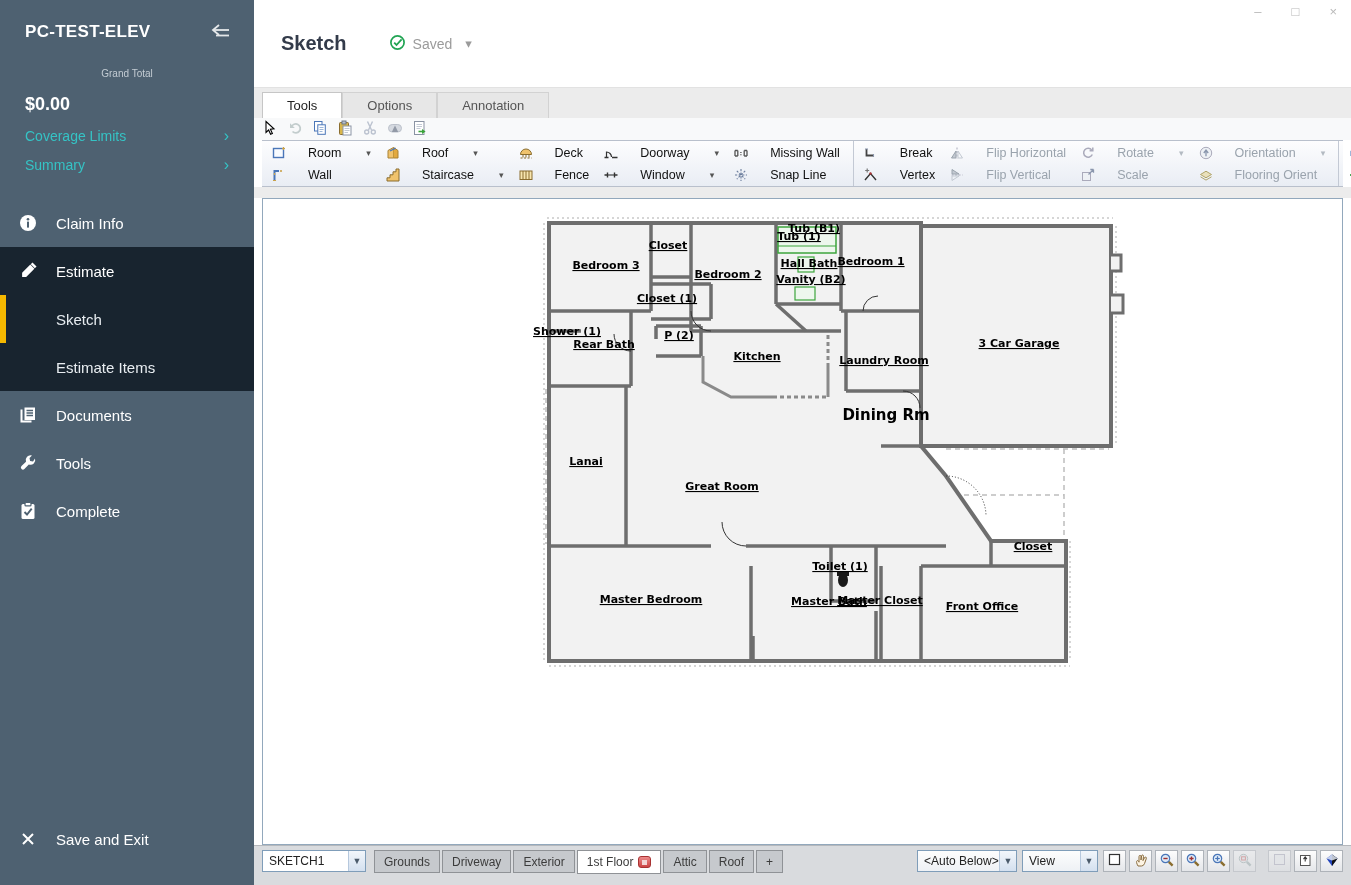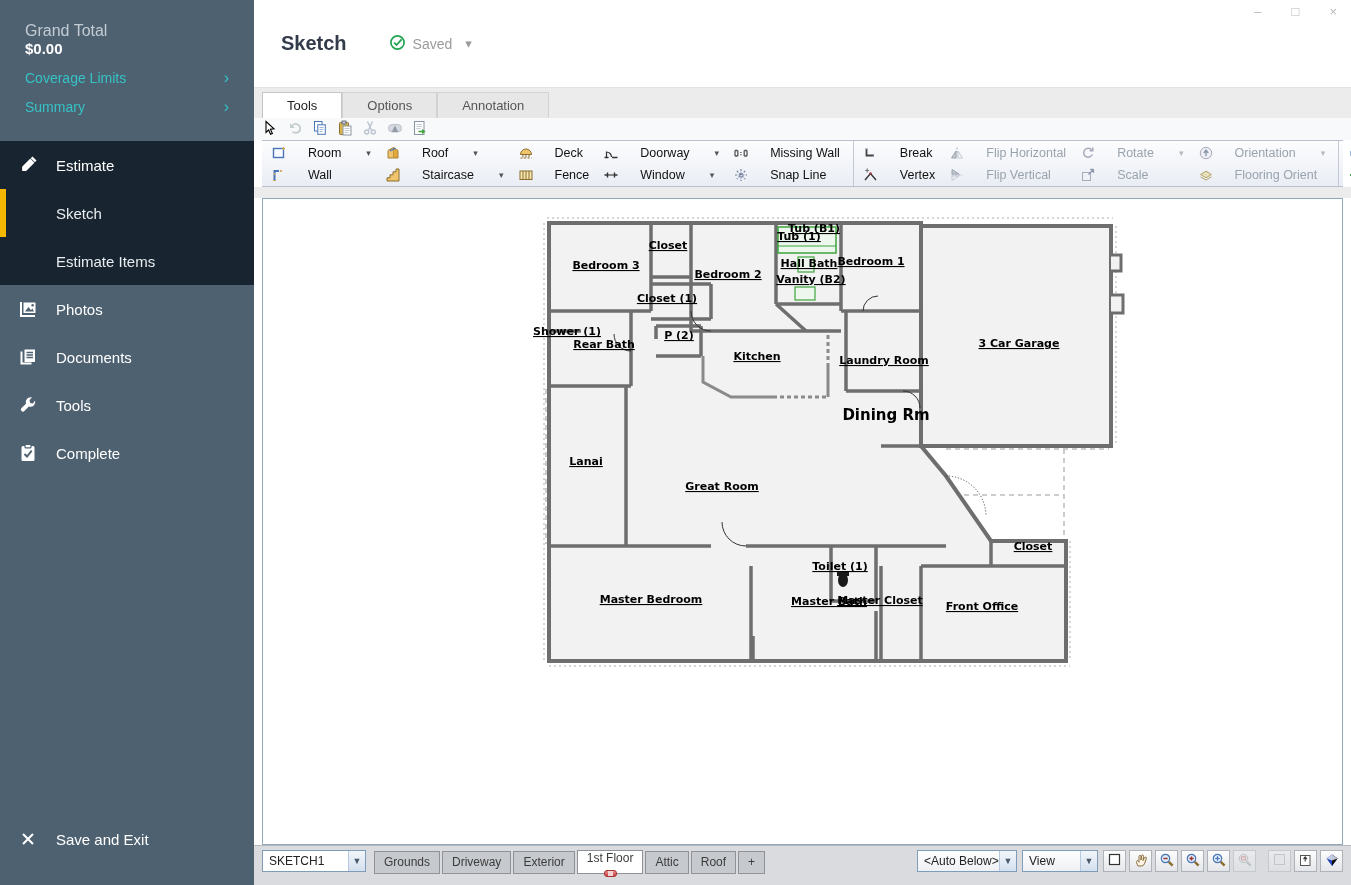--- a/index.html
+++ b/index.html
@@ -5,22 +5,22 @@
   * { margin:0; padding:0; box-sizing:border-box; }
   html,body { width:1351px; height:885px; overflow:hidden; }
   body { font-family:"Liberation Sans", sans-serif; background:#fff; position:relative; font-size:13px; color:#222; }
 
   
   .sidebar { position:absolute; left:0; top:0; width:254px; height:885px; background:#4e6171; color:#fff; display:flex; flex-direction:column; }
   .sb-header { display:flex; justify-content:space-between; align-items:center; padding:22px 22px 4px 25px; }
   .sb-title { font-size:17px; font-weight:bold; letter-spacing:.3px; }
   .sb-collapse { width:22px; height:18px; cursor:pointer; opacity:.85; }
   .sb-totals { padding:22px 25px 0 25px; }
-  .sb-gt-label { font-size:16px; color:#c3ccd3; }
-  .sb-gt-value { font-size:15px; font-weight:bold; margin-top:0; }
+  .sb-gt-label { font-size:10px; color:#c3ccd3;text-align:center; }
+  .sb-gt-value { font-size:18px; font-weight:bold; margin-top:15px; }
   .sb-link { display:flex; justify-content:space-between; align-items:center; color:#35c3c5; font-size:14px; margin-top:13px; cursor:pointer;gap:36px; }
   .sb-link .chev { color:#35c3c5; font-size:16px; line-height:1; }
   .sb-menu { margin-top:26px; }
   .sb-item { display:flex; align-items:center; height:48px; cursor:pointer; position:relative; }
   .sb-icon { width:56px; min-width:56px; display:flex; justify-content:center; align-items:center; }
   .sb-icon svg { display:block; }
   .sb-label { font-size:15px; font-weight:500; }
   .sb-group { background:#18242f; }
   .sb-item.sub .sb-label { margin-left:56px; font-weight:400; color:#e8edf1; }
   .sb-item.active::before { content:""; position:absolute; left:0; top:0; width:6px; height:100%; background:#f5b800; }
@@ -61,76 +61,87 @@
   .canvas-wrap { margin:0 8px; width:1081px; height:647px; border:1px solid #92a8bc; background:#fff; position:relative; }
   .canvas-wrap svg { display:block; }
   .plan-label { font-family:"DejaVu Sans", sans-serif; font-size:11px; font-weight:bold; fill:#000; text-decoration:underline; }
   .plan-label.nou { text-decoration:none; font-size:15px; }
 
   
   .bottombar { position:absolute; left:0; bottom:0; width:1097px; height:40px; background:#d9dbde; border-top:1px solid #b5b8bc; display:flex; align-items:flex-start; padding:4px 8px 0 8px; }
   .combo { height:22px; background:#fff; border:1px solid #7f9db9; display:flex; align-items:center; justify-content:space-between; font-size:12px; padding-left:6px; cursor:pointer; }
   .combo .cbtn { width:17px; height:100%; display:flex; align-items:center; justify-content:center; background:linear-gradient(#f2f6fb,#d4e0ef); border-left:1px solid #b6c8dd; font-size:9px; color:#4a5a6a; }
   #sheet-combo { width:104px; margin-right:8px; }
-  .lv-tabs { display:flex; align-items:center; }
+  .lv-tabs { display:flex; align-items:flex-start; }
   .lv-tab { height:23px; display:flex; align-items:center; gap:5px; padding:0 9px; font-size:12px; color:#3c3c3c; background:#c6c9cd; border:1px solid #8f9296; margin-right:2px; cursor:pointer; }
-  .lv-tab.active { background:#fff; height:24px;flex-direction:column; }
+  .lv-tab.active { background:#fff; height:24px; }
   .lv-badge { width:13px; height:12px; border-radius:3px; background:linear-gradient(#ec8a8a,#cc4444); border:1px solid #a83232; display:inline-flex; align-items:center; justify-content:center; }
   .lv-badge::after { content:""; width:5px; height:5px; background:#f3d4d4; }
   .bb-right { margin-left:auto; display:flex; align-items:flex-start; gap:5px; }
   #below-combo { width:100px; background:linear-gradient(#fdfdfd,#eef1f5); }
   #view-combo { width:76px; background:linear-gradient(#fdfdfd,#eef1f5); }
   .vbtn { width:23px; height:22px; border:1px solid #aeb3b9; background:linear-gradient(#fdfdfd,#e4e6e9); display:flex; align-items:center; justify-content:center; cursor:pointer; }
   .vbtn.disabled { opacity:.45; cursor:default; }
   .vbtn.sep { margin-left:9px; }
 </style>
 </head>
 <body>
 
 <div class="sidebar">
+  <div class="sb-header">
+    <div class="sb-title">PC-TEST-ELEV</div>
+    <div class="sb-collapse">
+      <svg width="22" height="18" viewBox="0 0 22 18">
+          <path d="M9 2 L3 7 L9 12" fill="none" stroke="#fff" stroke-width="1.8"></path>
+          <path d="M3 7 H19" stroke="#fff" stroke-width="1.8"></path>
+          <path d="M7 12.5 H19 M7 16 H19" stroke="#fff" stroke-width="1.8" opacity="0"></path>
+          <path d="M6 12.5 H19" stroke="#fff" stroke-width="1.8"></path>
+          <path d="M6 16.5 H19" stroke="#fff" stroke-width="1.8" opacity="0"></path>
+        </svg>
+    </div>
+  </div>
   <div class="sb-totals">
     <div class="sb-gt-label">Grand Total</div>
     <div class="sb-gt-value">$0.00</div>
     <div class="sb-link">
       <span>Coverage Limits</span>
       <span class="chev">›</span>
     </div>
     <div class="sb-link">
       <span>Summary</span>
       <span class="chev">›</span>
     </div>
   </div>
   <div class="sb-menu" id="sb-menu">
+      <div class="sb-item">
+        <span class="sb-icon">
+          <svg width="20" height="20" viewBox="0 0 20 20">
+            <circle cx="10" cy="10" r="8" fill="#fff"></circle>
+            <circle cx="10" cy="6.3" r="1.3" fill="#4e6171"></circle>
+            <rect x="9" y="8.6" width="2" height="6" fill="#4e6171"></rect>
+          </svg>
+        </span>
+        <span class="sb-label">Claim Info</span>
+      </div>
       <div class="sb-group">
         <div class="sb-item">
           <span class="sb-icon">
             <svg width="20" height="20" viewBox="0 0 20 20">
               <path d="M12.3 3.6 L16.4 7.7 L8.2 15.9 H4.1 V11.8 Z" fill="#fff"></path>
               <path d="M13.6 2.3 l4.1 4.1" stroke="#fff" stroke-width="2.4"></path>
             </svg>
           </span>
           <span class="sb-label">Estimate</span>
         </div>
         <div class="sb-item sub active">
           <span class="sb-label">Sketch</span>
         </div>
         <div class="sb-item sub">
           <span class="sb-label">Estimate Items</span>
         </div>
-      </div>
-      <div class="sb-item">
-        <span class="sb-icon">
-          <svg width="20" height="20" viewBox="0 0 20 20">
-            <path d="M3 3 v14 h14" fill="none" stroke="#fff" stroke-width="2"></path>
-            <rect x="5.5" y="3.5" width="12" height="10.5" fill="#fff"></rect>
-            <path d="M7 12.5 L10.5 8 L13 11.2 L14.4 9.6 L16 12.5 Z" fill="#4e6171"></path>
-            <circle cx="14.6" cy="6.3" r="1.2" fill="#4e6171"></circle>
-          </svg>
-        </span>
-        <span class="sb-label">Photos</span>
       </div>
       <div class="sb-item">
         <span class="sb-icon">
           <svg width="20" height="20" viewBox="0 0 20 20">
             <path d="M3.5 4.5 v12 h10" fill="none" stroke="#fff" stroke-width="2"></path>
             <rect x="6.5" y="2.5" width="10.5" height="12.5" fill="#fff"></rect>
             <path d="M8.5 5.5h6.5M8.5 8h6.5M8.5 10.5h6.5" stroke="#4e6171" stroke-width="1.3"></path>
           </svg>
         </span>
         <span class="sb-label">Documents</span>

